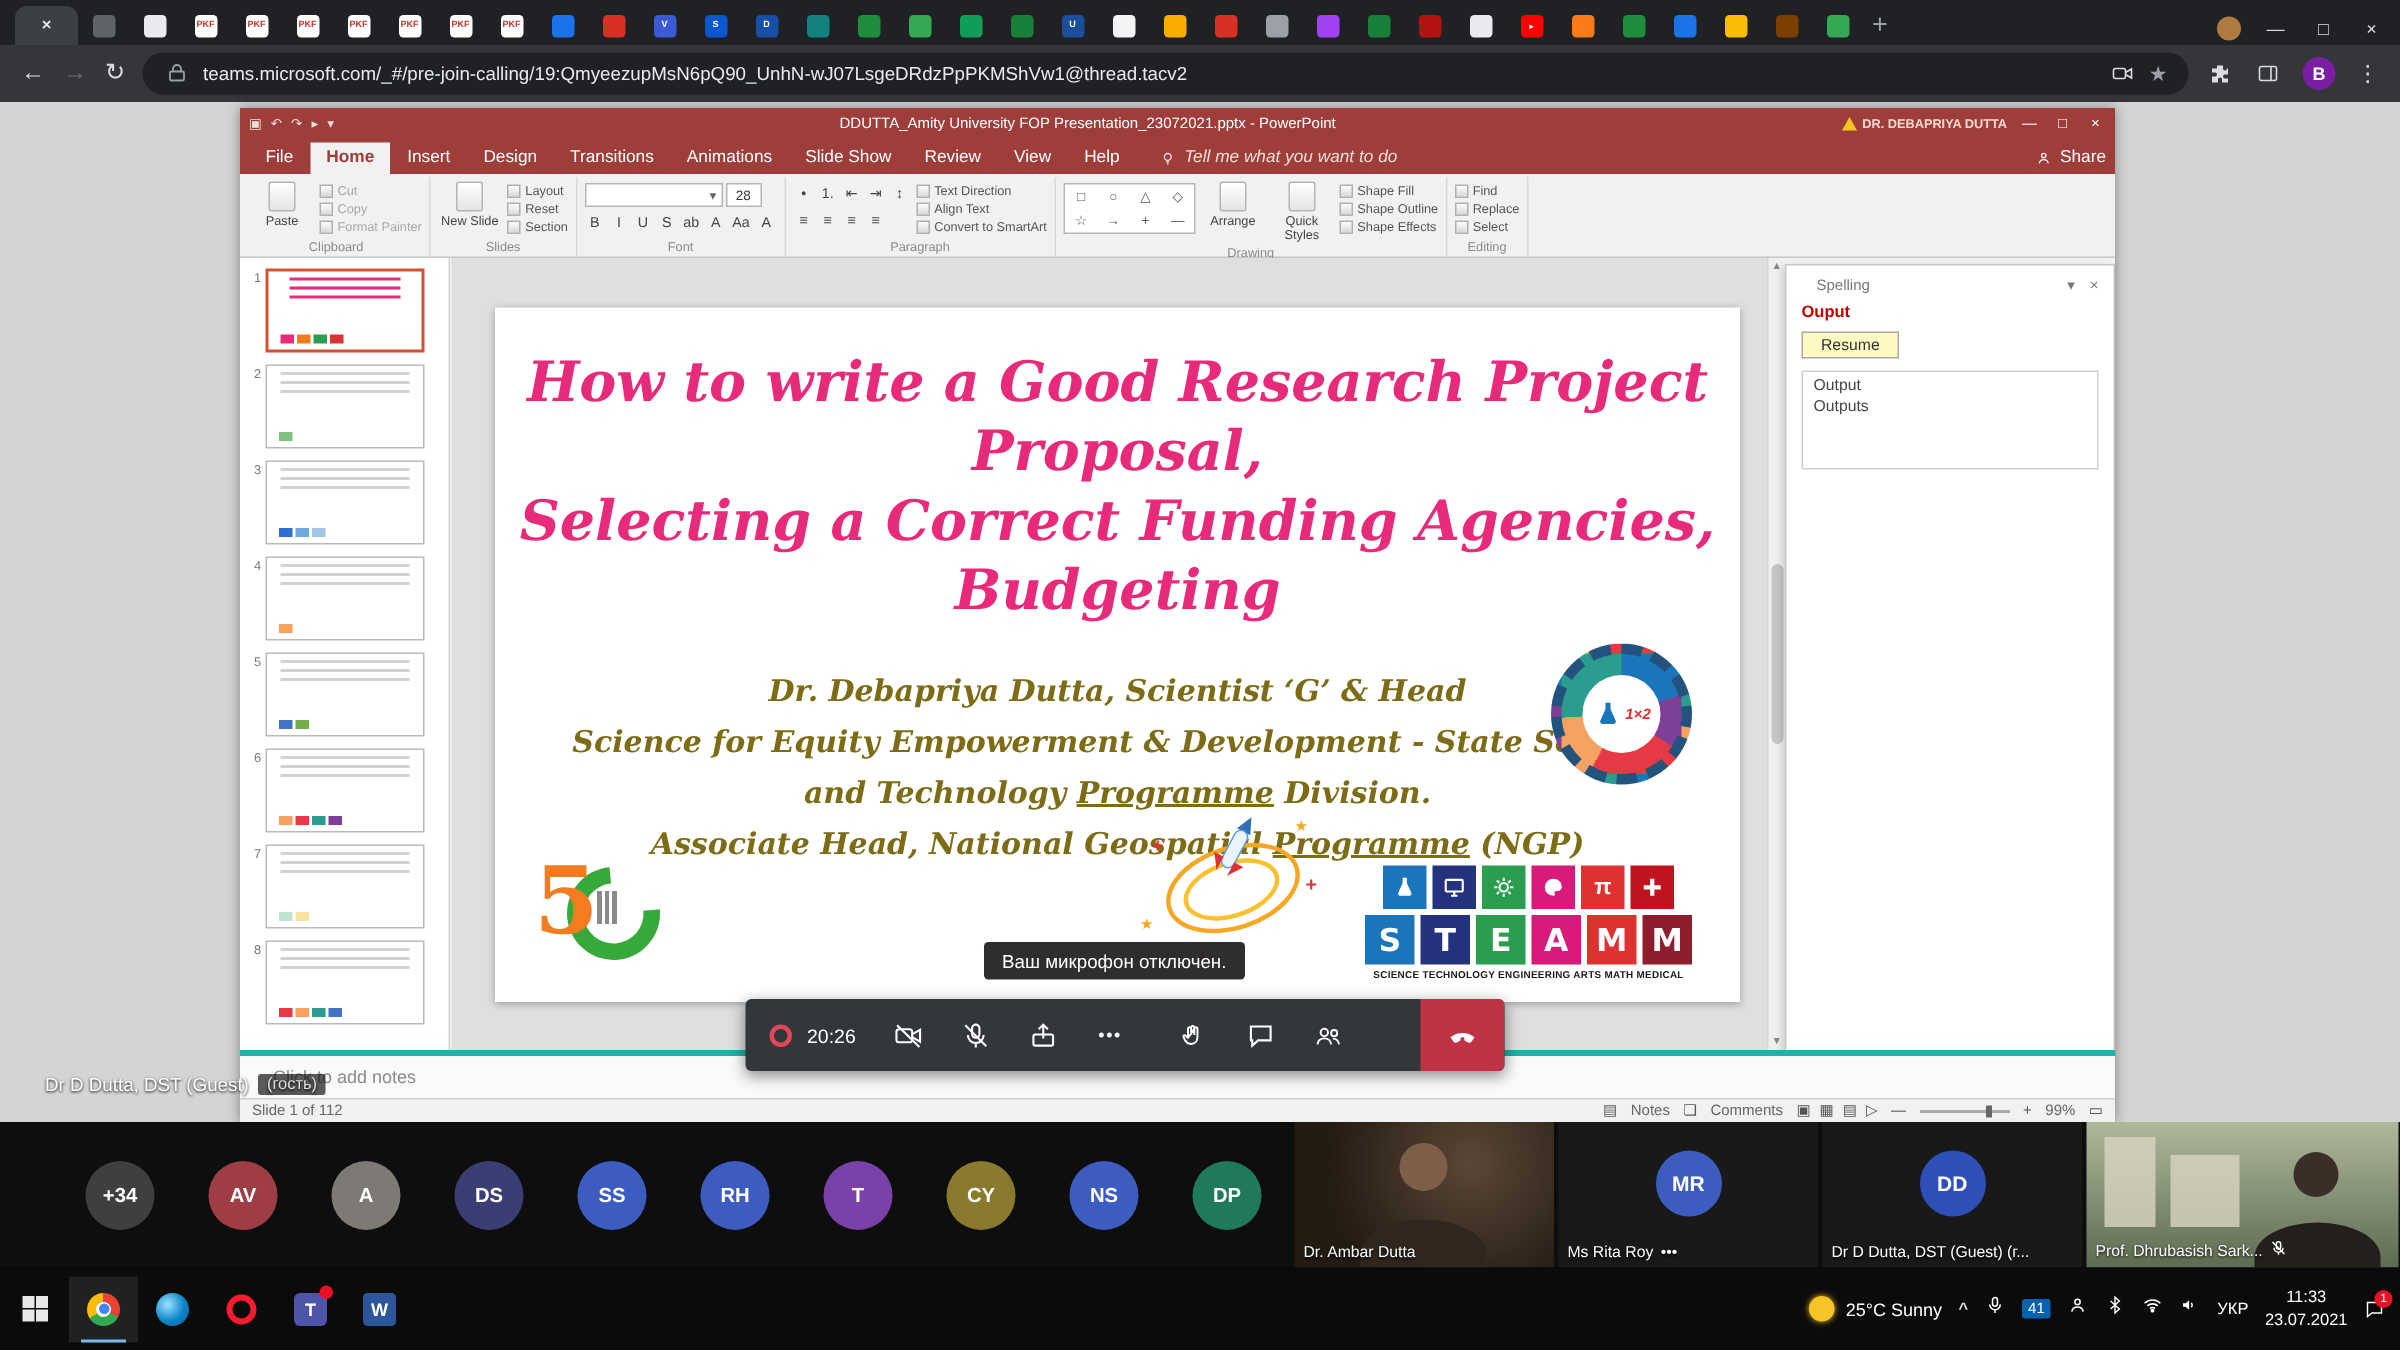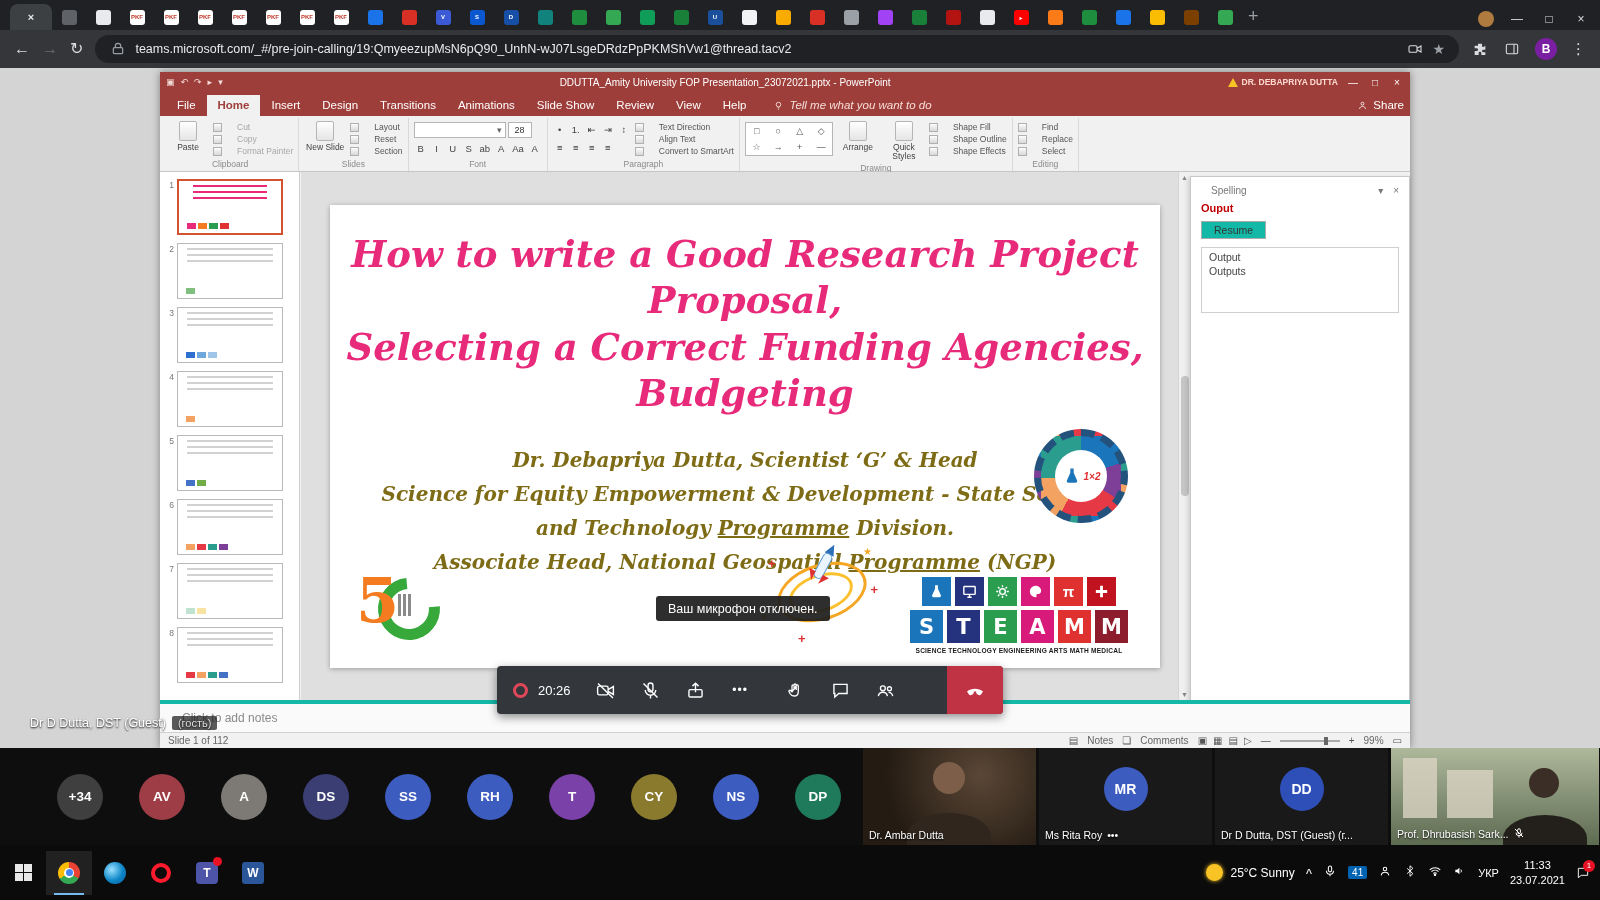--- a/index.html
+++ b/index.html
@@ -49,21 +49,21 @@
 #ppt-share{margin-left:auto;display:flex;align-items:center;gap:5px;padding-bottom:5px}
 #ppt-share svg{width:11px;height:11px}
 #ppt-ribbon{height:56px;background:#f1f1f1;border-bottom:1px solid #c6c6c6;display:flex;padding:2px 2px 0 2px}
 .group{display:flex;flex-direction:column;border-right:1px solid #d9d9d9;padding:1px 5px;flex:0 0 auto}
 .group-body{display:flex;gap:4px;flex:1;align-items:flex-start}
 .group-label{text-align:center;color:#8a8a8a;font-size:8.5px;padding:1px 0}
 .big{display:flex;flex-direction:column;align-items:center;justify-content:flex-start;width:42px;gap:2px;padding-top:2px}
 .bicon{width:18px;height:20px;background:linear-gradient(#fff,#e4e4e4);border:1px solid #b5b5b5;border-radius:2px}
 .big .btext{font-size:8.5px;color:#444;text-align:center;line-height:1.1}
 .smalls{display:flex;flex-direction:column;justify-content:flex-start;gap:2px;padding-top:3px}
-.sbtn{display:flex;align-items:center;gap:15px;font-size:8.5px;color:#555;white-space:nowrap}
+.sbtn{display:flex;align-items:center;gap:3px;font-size:8.5px;color:#555;white-space:nowrap}
 .sbtn .dot{width:9px;height:9px;background:linear-gradient(#fdfdfd,#d8d8d8);border:1px solid #b0b0b0;flex:0 0 auto}
 .sbtn.dim{color:#a7a7a7}
 .fontcol{display:flex;flex-direction:column;gap:3px;padding-top:3px}
 .fontrow{display:flex;gap:2px;align-items:center}
 .fontbox{width:92px;height:16px;background:#fff;border:1px solid #b5b5b5;font-size:9px;color:#666;display:flex;align-items:center;justify-content:flex-end;padding:0 3px}
 .sizebox{width:24px;height:16px;background:#fff;border:1px solid #b5b5b5;font-size:9px;display:flex;align-items:center;justify-content:center;color:#333}
 .gbtn{min-width:14px;height:15px;border:1px solid transparent;display:flex;align-items:center;justify-content:center;font-size:9.5px;color:#444;padding:0 1px}
 .shapebox{width:88px;height:34px;background:#fff;border:1px solid #b5b5b5;display:grid;grid-template-columns:repeat(4,1fr);align-items:center;justify-items:center;font-size:9px;color:#555;margin-top:3px}
 
 
@@ -125,21 +125,21 @@
 .st-ic svg{width:17px;height:17px}
 .st-lt{width:33px;height:33px;display:flex;align-items:center;justify-content:center;color:#fff;font-size:21px;font-weight:bold;font-family:"DejaVu Sans",sans-serif}
 #st-caption{font-size:6.6px;font-weight:bold;color:#1a1a1a;letter-spacing:.2px}
 
 
 #spelling{position:absolute;left:1030px;top:104px;width:220px;height:552px;background:#fff;border:1px solid #c8c8c8;box-shadow:-2px 2px 5px rgba(0,0,0,.15);font-size:11px}
 #sp-head{display:flex;align-items:center;padding:8px 10px 4px}
 #sp-title{color:#a5403c;font-size:14px;flex:1}
 #sp-head span{color:#777;margin-left:10px;font-size:10px}
 #sp-word{color:#c00000;font-weight:bold;font-size:11px;margin:2px 10px}
-#sp-resume{display:inline-block;margin:5px 10px 4px;padding:2px 12px;border:1px solid #ababab;background:#14b8a6;font-size:10.5px;color:#333}
+#sp-resume{display:inline-block;margin:5px 10px 4px;padding:2px 12px;border:1px solid #ababab;background:#fef9c3;font-size:10.5px;color:#333}
 #sp-list{margin:4px 10px;border:1px solid #cfcfcf;height:66px;padding:2px 0}
 #sp-list div{padding:1px 7px;font-size:10.5px;color:#444}
 #sp-lang{position:absolute;left:10px;right:10px;bottom:8px;height:18px;border:1px solid #cfcfcf;display:flex;align-items:center;justify-content:space-between;padding:0 6px;font-size:9.5px;color:#666}
 
 
 #notesbar{position:absolute;left:0;top:628px;width:1250px;height:32px;background:#fafafa;border-top:4px solid #14b8a6;display:flex;align-items:center;padding-left:22px;font-size:12px;color:#8a8a8a}
 #statusbar{position:absolute;left:0;top:660px;width:1250px;height:16px;background:#f1f1f1;border-top:1px solid #d0d0d0;display:flex;align-items:center;font-size:10px;color:#666;padding:0 8px}
 #status-right{margin-left:auto;display:flex;align-items:center;gap:9px}
 #status-right .vico{font-size:10px;color:#555}
 #zoom-track{width:60px;height:2px;background:#aaa;position:relative}
@@ -148,21 +148,21 @@
 
 #callbar{position:absolute;left:497px;top:666px;width:506px;height:48px;background:#33363b;border-radius:4px;display:flex;align-items:center;box-shadow:0 3px 10px rgba(0,0,0,.45);z-index:30;overflow:hidden}
 .rec{width:15px;height:15px;border:3px solid #e0485a;border-radius:50%;margin-left:16px;flex:0 0 auto}
 #call-timer{color:#fff;font-size:13px;margin:0 12px 0 10px}
 .cbtn{width:45px;height:48px;display:flex;align-items:center;justify-content:center}
 .cbtn svg{width:21px;height:21px}
 .cbtn.more{color:#fff;font-size:12px;letter-spacing:1px}
 .cgap{width:10px}
 #hangup{margin-left:auto;width:56px;height:48px;background:#bf3345;display:flex;align-items:center;justify-content:center}
 #hangup svg{width:24px;height:24px}
-#mic-tip{position:absolute;left:656px;top:596px;height:25px;background:rgba(30,30,30,.93);color:#fff;font-size:12.5px;display:flex;align-items:center;padding:0 12px;border-radius:3px;z-index:31}
+#mic-tip{position:absolute;left:656px;top:628px;height:25px;background:rgba(30,30,30,.93);color:#fff;font-size:12.5px;display:flex;align-items:center;padding:0 12px;border-radius:3px;z-index:31}
 #presenter{position:absolute;left:30px;top:716px;z-index:25;display:flex;align-items:center;gap:6px;color:#fff;font-size:12.5px;text-shadow:0 1px 2px #000}
 #presenter .chip{background:rgba(20,20,20,.7);color:#ddd;font-size:11px;padding:1px 6px;border-radius:2px}
 
 
 #strip{position:absolute;left:0;top:748px;width:1600px;height:97px;background:#0e0e0e;display:flex;align-items:center}
 #avatars{display:flex;gap:36px;padding-left:57px}
 .avatar{width:46px;height:46px;border-radius:50%;display:flex;align-items:center;justify-content:center;color:#fff;font-size:13.5px;font-weight:bold;flex:0 0 auto}
 #tiles{margin-left:22px;display:flex;gap:3px;height:100%}
 .tile{position:relative;height:100%;background:#191919;overflow:hidden;flex:0 0 auto}
 .tile-name{position:absolute;left:6px;bottom:4px;display:flex;align-items:center;gap:5px;color:#fff;font-size:10.5px;text-shadow:0 1px 2px #000;white-space:nowrap;max-width:94%;overflow:hidden}

